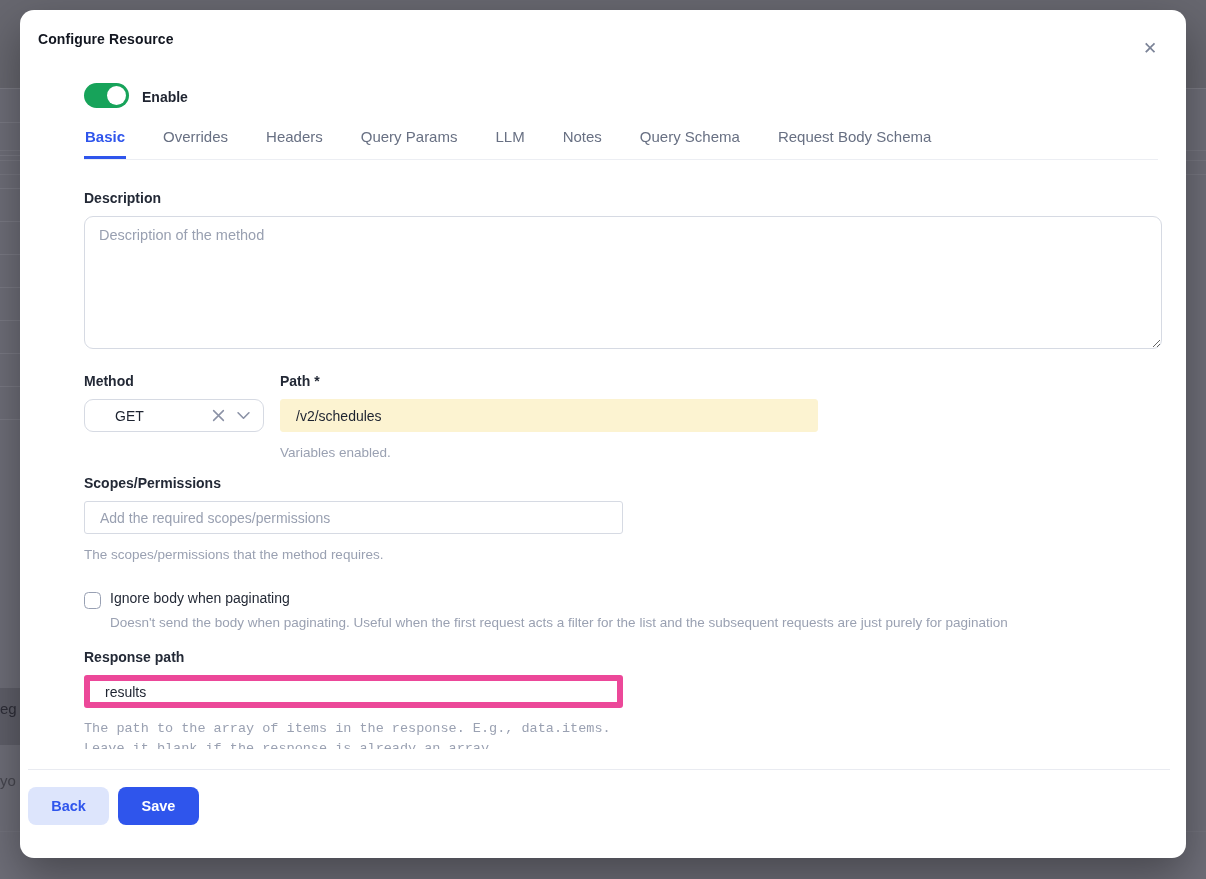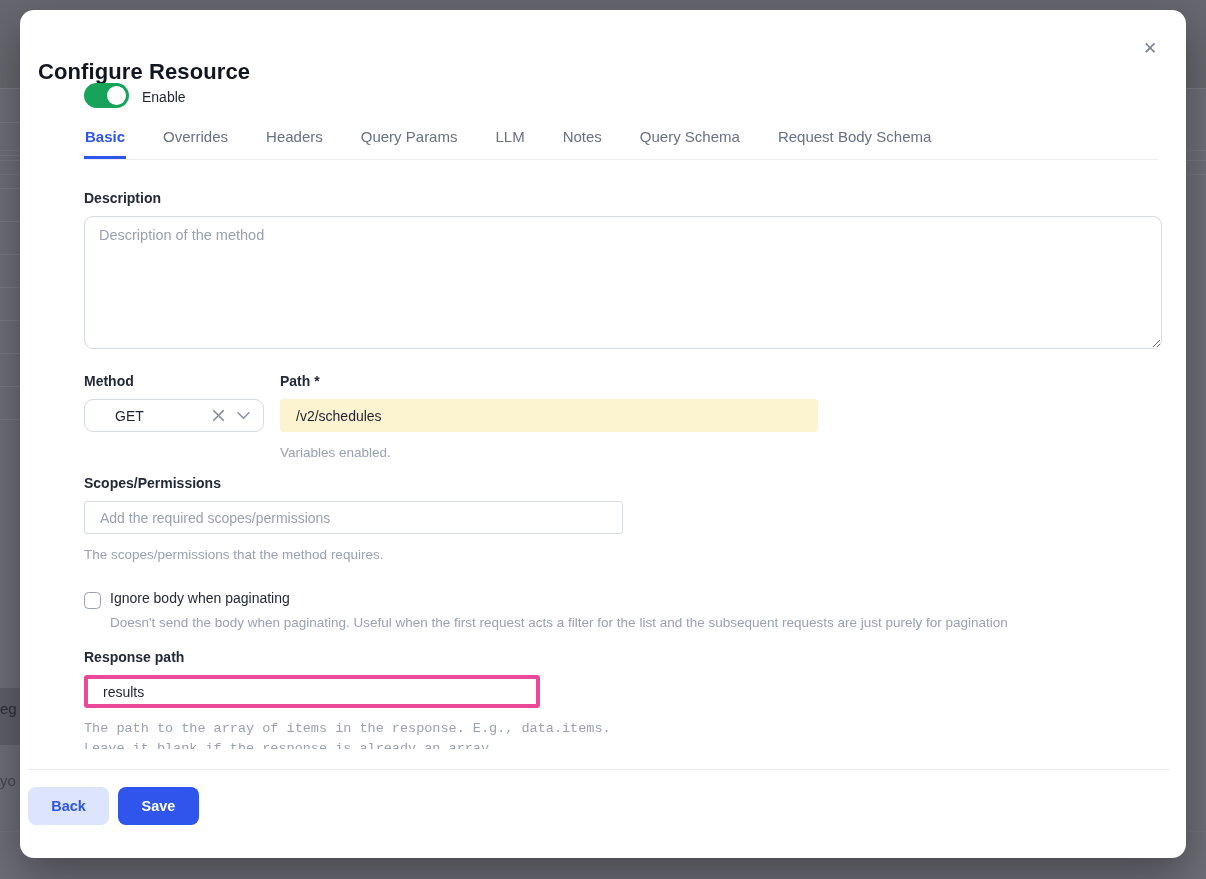--- a/index.html
+++ b/index.html
@@ -20,27 +20,27 @@
   .bg-frag { position:absolute; color:#2e2e38; font-size:15px; }
   .bg-frag.two { color:#46464f; }
   .bg-bottom-line { position:absolute; left:0; right:0; top:831px; height:1px; background:#787882; opacity:.55; }
 
   
   .modal {
     position:absolute; left:20px; top:10px; width:1166px; height:848px;
     background:#ffffff; border-radius:14px;
     box-shadow:0 18px 45px rgba(0,0,0,.35);
   }
-  .modal-title { position:absolute; left:18px; top:21px; font-size:22px; font-weight:700; color:#121620; letter-spacing:.1px;margin-top:28px; }
+  .modal-title { position:absolute; left:18px; top:21px; font-size:14px; font-weight:700; color:#121620; letter-spacing:.1px; }
   .close-btn { position:absolute; right:24px; top:27px; width:24px; height:24px; border:none; background:none;
     color:#7b8397; font-size:17px; line-height:24px; text-align:center; cursor:pointer; }
 
   .toggle { position:absolute; left:64px; top:73px; width:45px; height:25px; border-radius:13px; background:#17a35a; cursor:pointer; }
   .toggle .knob { position:absolute; top:3px; right:3px; width:19px; height:19px; border-radius:50%; background:#fff; }
-  .enable-label { position:absolute; left:122px; top:79px; font-size:14px; font-weight:400; color:#1f2430; }
+  .enable-label { position:absolute; left:122px; top:79px; font-size:14px; font-weight:700; color:#1f2430; }
 
   .tabs { position:absolute; left:64px; right:28px; top:118px; height:32px; display:flex; gap:36px;
     border-bottom:1px solid #eceef3; }
   .tab { font-size:15px; color:#687083; padding:0 1px; height:31px; cursor:pointer; white-space:nowrap; }
   .tab.active { color:#2f55ec; font-weight:700; border-bottom:3px solid #2f55ec; }
 
   .field-label { position:absolute; font-size:14px; font-weight:700; color:#232936; }
   .helper { position:absolute; font-size:13.5px; color:#9aa1b2; line-height:19.5px; }
 
   textarea.desc {
@@ -58,21 +58,21 @@
   .select-box .sel-value { font-size:14px; color:#1d2330; flex:1;margin-left:14px; }
   .icon-btn { border:none; background:none; padding:0; display:flex; align-items:center; cursor:pointer; }
   .select-box svg { display:block; }
 
   input.text-input {
     position:absolute; height:33px; border:1px solid #d6dae3; border-radius:3px;
     padding:0 15px; font-family:inherit; font-size:14px; color:#1d2330; outline:none; background:#fff;
   }
   input.path { left:260px; top:389px; width:538px; background:#fcf3d1; border-color:#fcf3d1; }
   input.scopes { left:64px; top:491px; width:539px; }
-  input.response { left:64px; top:665px; width:456px; border:4px solid #ec4899; }
+  input.response { left:64px; top:665px; width:539px; border:6px solid #ec4899; }
 
   .checkbox { position:absolute; left:64px; top:582px; width:17px; height:17px;
     appearance:none; -webkit-appearance:none; border:1.5px solid #98a0b3; border-radius:4.5px; background:#fff; cursor:pointer; }
   .checkbox-label { position:absolute; left:90px; top:580px; font-size:14px; color:#242a37; cursor:pointer; }
 
   .clip-2 { height:30px; overflow:hidden; width:534px;font-family:Liberation Mono, monospace; }
 
   .footer-divider { position:absolute; left:8px; right:16px; top:759px; height:1px; background:#e9ebf1; }
   .btn { position:absolute; top:777px; height:38px; border:none; border-radius:8px;
     font-family:inherit; font-size:14.5px; font-weight:700; cursor:pointer; }

